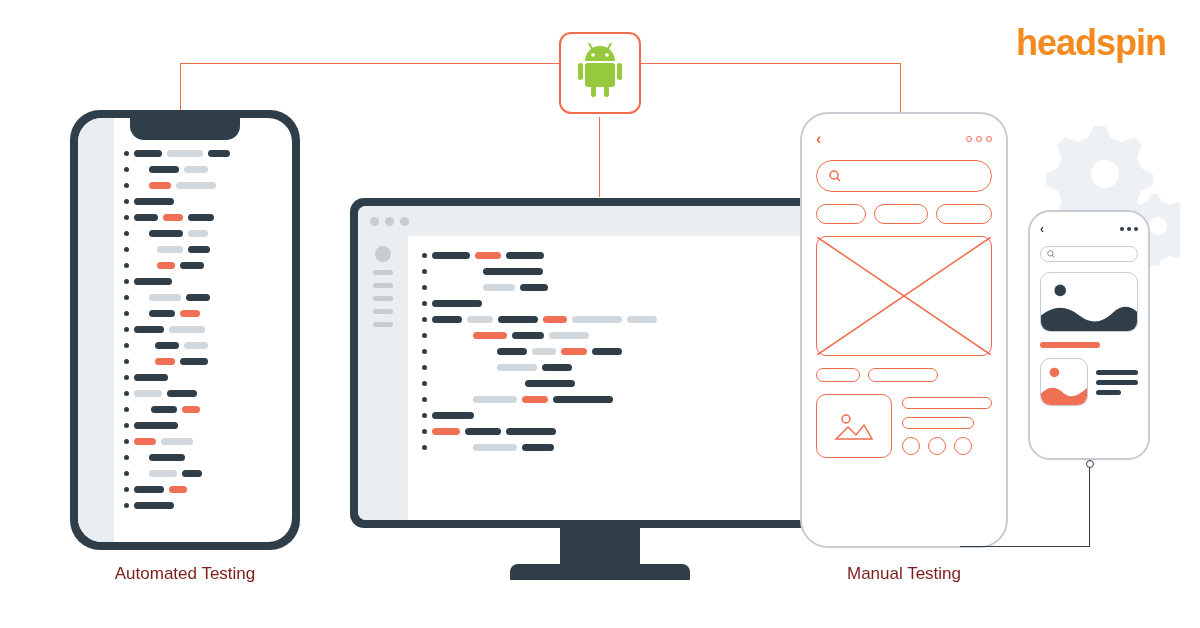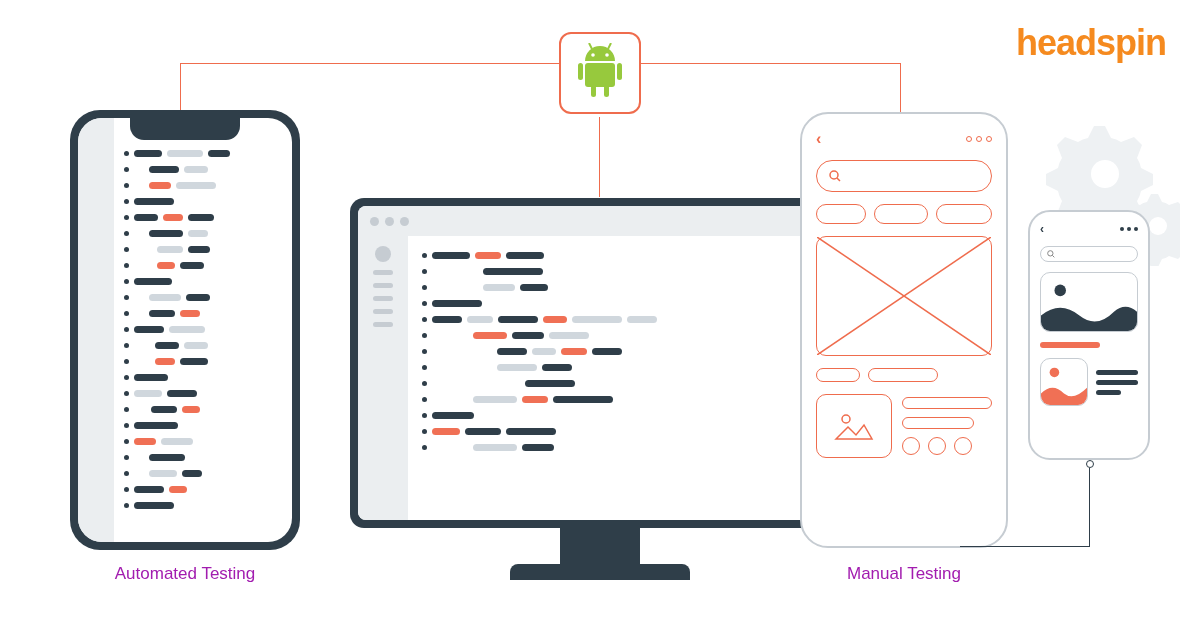--- a/index.html
+++ b/index.html
@@ -253,21 +253,21 @@
   .conn { position:absolute; border:1px solid #2f3e49; background:#fff; border-radius:50%; width:8px; height:8px; }
   .conn-line { position:absolute; background:#2f3e49; }
   .c1 { top: 460px; left: 1086px; }
   .cl1 { top:468px; left:1089px; width:1px; height:78px; }
   .cl2 { top:546px; left:960px; width:130px; height:1px; }
 
   
   .label {
     position: absolute;
     font-size: 17px;
-    color: #a21caf;
+    color: #7f1d1d;
     text-align:center;
   }
   .label-left { top: 564px; left: 70px; width: 230px; }
   .label-right { top: 564px; left: 800px; width: 208px; }
 
 </style>
 </head>
 <body>
 
 <div class="gears">

